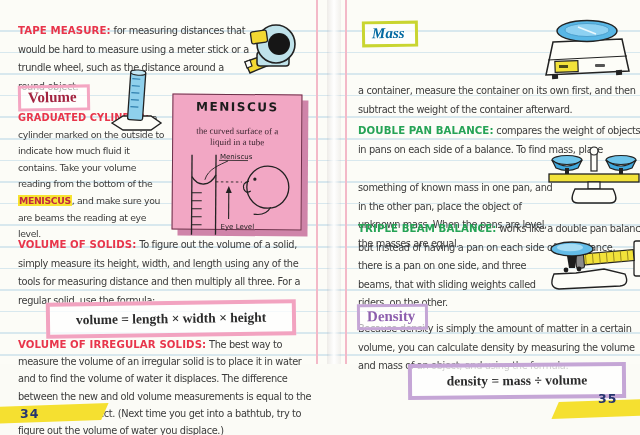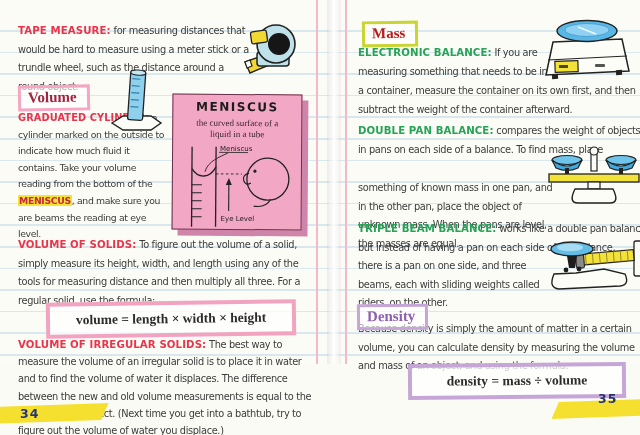--- a/index.html
+++ b/index.html
@@ -10,31 +10,31 @@
   .margin-line{position:absolute;top:0;bottom:0;width:2px;background:#f3b9c8;z-index:1;}
   .gutter{position:absolute;left:327px;top:0;bottom:0;width:14px;z-index:1;
     background:linear-gradient(90deg, rgba(110,90,100,0.10), rgba(255,255,255,0.95) 50%, rgba(110,90,100,0.08));}
   .para{position:absolute;z-index:2;font-size:9.8px;line-height:18.6px;letter-spacing:-0.35px;color:#3b3b3b;}
   .term-red{color:#e8354b;font-weight:bold;font-size:10.2px;letter-spacing:0.1px;}
   .term-green{color:#26a356;font-weight:bold;font-size:10.2px;letter-spacing:0.1px;}
   .hl-yellow{background:#f7e430;color:#c22a3e;font-weight:bold;padding:0 1px;}
   .head-box{position:absolute;z-index:3;font-family:"Liberation Serif",serif;font-weight:bold;font-size:15px;
     padding:1px 10px 2px 7px;background:rgba(255,255,255,0.6);}
   .head-volume{border:3px solid #f4a6c2;color:#a32440;transform:rotate(-1deg);}
-  .head-mass{border:3px solid #c9d531;color:#b91c1c;transform:rotate(-0.8deg);}
+  .head-mass{border:3px solid #c9d531;color:#0369a1;transform:rotate(-0.8deg);font-style:italic;}
   .head-density{border:3px solid #c5a6d6;color:#8d5fae;transform:rotate(-0.6deg);}
   .formula-box{position:absolute;z-index:3;font-family:"Liberation Serif",serif;font-weight:bold;font-size:13.5px;
     color:#2c2c2c;text-align:center;padding:6px 10px;background:rgba(255,255,255,0.75);}
   .formula-pink{border:4px solid #f2a3c0;transform:rotate(-0.8deg);}
   .formula-purple{border:4px solid #c5a6d6;transform:rotate(-0.5deg);}
   .icon{position:absolute;z-index:3;}
   .meniscus-box{position:absolute;z-index:3;left:172px;top:94px;width:128px;height:134px;background:#f2a7c4;
     box-shadow:6px 6px 0 #cf84a9;border:1.5px solid #6b3049;transform:rotate(0.4deg);}
   .meniscus-title{font-weight:bold;font-size:12px;color:#1c1c1c;text-align:center;letter-spacing:1.5px;margin-top:5px;}
-  .meniscus-sub{font-family:"Liberation Serif",serif;font-size:9px;line-height:10.5px;color:#3c2530;text-align:center;width:104px;margin:4px auto 0;}
+  .meniscus-sub{font-family:"Liberation Serif",serif;font-size:9px;line-height:10.5px;color:#3c2530;text-align:center;width:104px;margin:12px auto 0;}
   .pagenum-wrap{position:absolute;z-index:3;}
   .swoosh{position:absolute;background:#f5e030;transform:skewX(-25deg) rotate(-2deg);}
   .pagenum{position:absolute;font-weight:bold;font-size:12.5px;color:#26356e;letter-spacing:1px;}
   svg text{font-family:"DejaVu Sans",sans-serif;}
 </style>
 </head>
 <body>
 
 <div id="spread">
   <div class="rules"></div>
@@ -129,23 +129,20 @@
       <ellipse cx="47" cy="14" rx="22" ry="6.5" fill="#8ed1f2" stroke="#4a9cc9" stroke-width="0.9"></ellipse>
       <line x1="38" y1="11" x2="56" y2="18" stroke="#e9f7fd" stroke-width="1.6"></line>
       <rect x="15" y="45" width="23" height="11" fill="#f2e23a" stroke="#222" stroke-width="1.2" transform="rotate(-2 26 50)"></rect>
       <rect x="19" y="49" width="9" height="3" fill="#4a4a18"></rect>
       <rect x="55" y="48" width="10" height="3" rx="1" fill="#555"></rect>
       <rect x="12" y="58" width="6" height="5" fill="#222" transform="rotate(-3 15 60)"></rect>
       <rect x="76" y="54" width="6" height="5" fill="#222" transform="rotate(-3 79 56)"></rect>
     </svg>
   </div>
 
-  <div class="para" style="left:358px;top:44px;width:190px;">
-    <span class="term-green">ELECTRONIC BALANCE:</span><span> If you are measuring something that needs to be in</span>
-  </div>
   <div class="para" style="left:358px;top:82px;width:288px;">a container, measure the container on its own first, and then subtract the weight of the container afterward.</div>
 
   <div class="para" style="left:358px;top:122px;width:292px;">
     <span class="term-green">DOUBLE PAN BALANCE:</span><span> compares the weight of objects in pans on each side of a balance. To find mass, place</span>
   </div>
   <div class="para" style="left:358px;top:159px;width:196px;margin-top:20px;">something of known mass in one pan, and in the other pan, place the object of unknown mass. When the pans are level, the masses are equal.</div>
 
   <div class="icon" style="left:546px;top:144px;">
     <svg width="96" height="64" viewBox="0 0 96 64">
       <rect x="45" y="9" width="6" height="18" fill="#fdfdf8" stroke="#222" stroke-width="1.2"></rect>
@@ -158,21 +155,21 @@
       <rect x="73" y="24" width="4" height="6" fill="#222"></rect>
       <rect x="3" y="30" width="90" height="8" fill="#f2e23a" stroke="#222" stroke-width="1.3"></rect>
       <rect x="42" y="38" width="12" height="7" fill="#fdfdf8" stroke="#222" stroke-width="1.2"></rect>
       <path d="M29,45 L67,45 Q74,59 64,59 L32,59 Q22,59 29,45 Z" fill="#fdfdf8" stroke="#222" stroke-width="1.4"></path>
     </svg>
   </div>
 
   <div class="para" style="left:358px;top:220px;width:295px;">
     <span class="term-green">TRIPLE BEAM BALANCE:</span><span> works like a double pan balance, but instead of having a pan on each side of the balance,</span>
   </div>
-  <div class="para" style="left:358px;top:257px;width:200px;">there is a pan on one side, and three beams, each with sliding weights called riders, on the other.</div>
+  <div class="para" style="left:358px;top:257px;width:200px;">there is a pan on one side, and three beams, that with sliding weights called riders, on the other.</div>
 
   <div class="icon" style="left:546px;top:236px;">
     <svg width="98" height="60" viewBox="0 0 98 60">
       <rect x="88" y="5" width="8" height="35" rx="2" fill="#fdfdf8" stroke="#222" stroke-width="1.3"></rect>
       <g transform="rotate(-5 60 24)">
         <rect x="34" y="16" width="54" height="11" fill="#f2e23a" stroke="#222" stroke-width="1.2"></rect>
         <line x1="40" y1="16" x2="40" y2="27" stroke="#9a8a20" stroke-width="1"></line>
         <line x1="47" y1="16" x2="47" y2="27" stroke="#9a8a20" stroke-width="1"></line>
         <line x1="54" y1="16" x2="54" y2="27" stroke="#9a8a20" stroke-width="1"></line>
         <line x1="61" y1="16" x2="61" y2="27" stroke="#9a8a20" stroke-width="1"></line>

